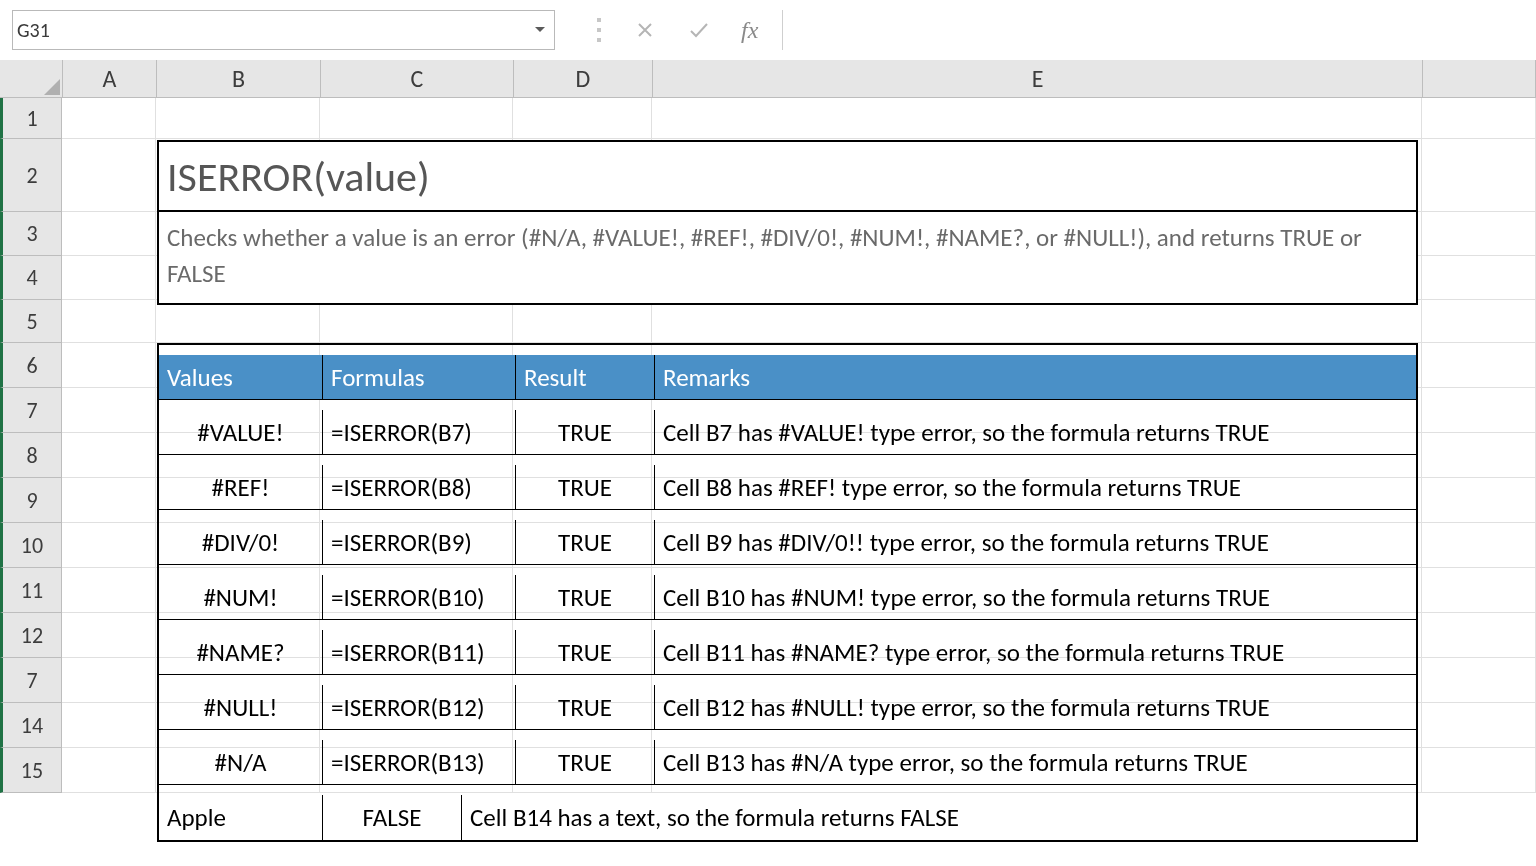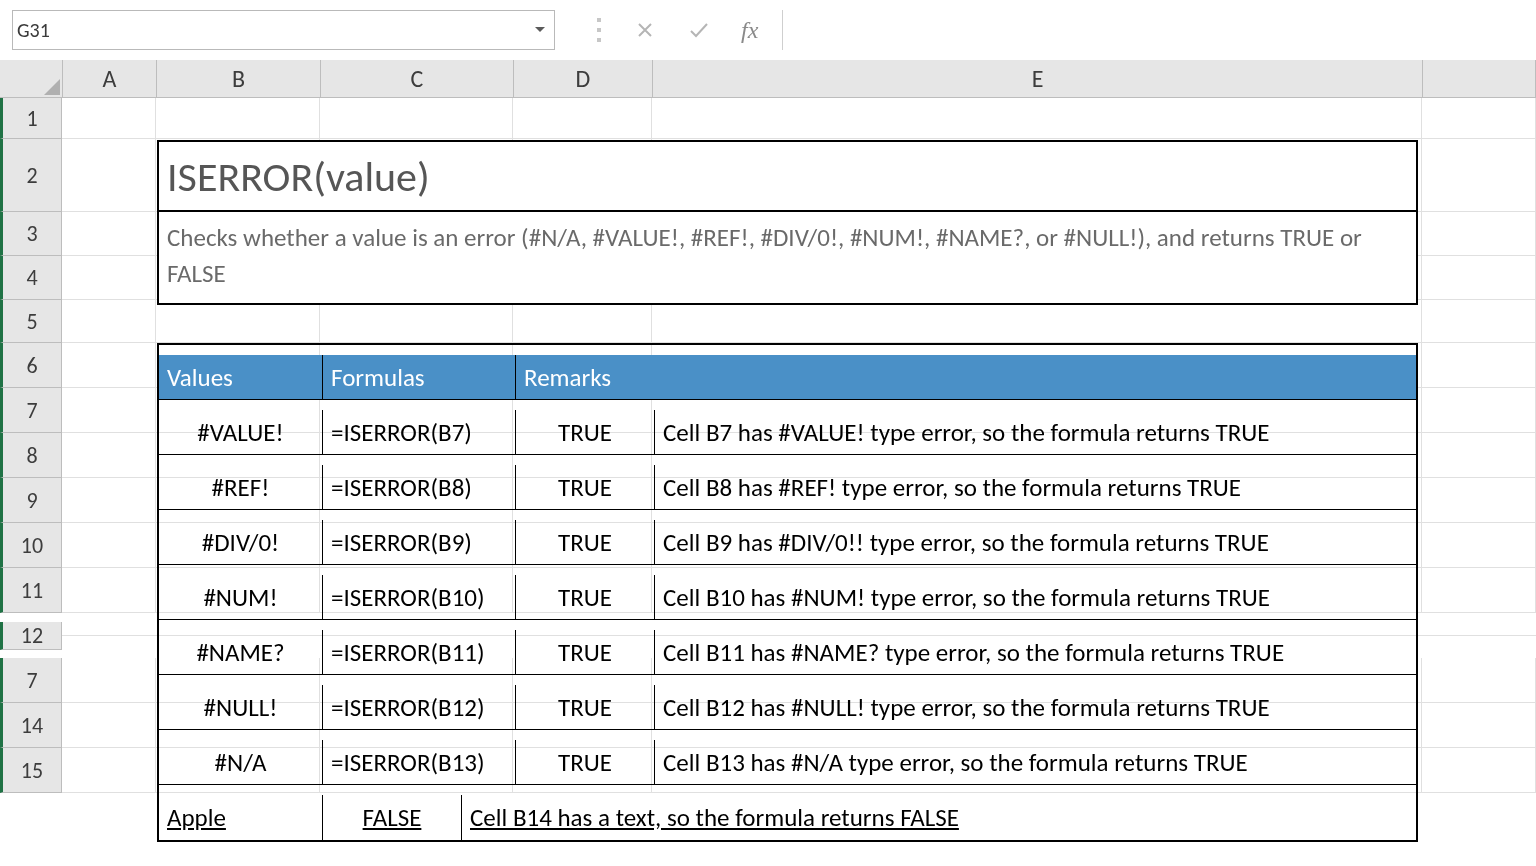--- a/index.html
+++ b/index.html
@@ -208,21 +208,20 @@
     height: 45px;
     display: flex;
     align-items: center;
     margin-top: 10px;
   }
   .data-table .th:last-child, .data-table .td:last-child {
     border-right: none;
   }
   .data-table .trow:last-child .td {
     border-bottom: none;
-    text-decoration: underline;
   }
   .data-table .th {
     background: #4a90c7;
     color: #ffffff;
     font-weight: 400;
   }
   .tcol-values { width: 164px; justify-content: center; }
   .tcol-values.hdr { justify-content: flex-start; }
   .tcol-formulas { width: 193px; }
   .tcol-result { width: 139px; justify-content: center; }
@@ -372,21 +371,21 @@
     </div>
     <div class="grid-row" style="height: 45px;">
       <div class="row-header">11</div>
       <div class="cell c-A"></div>
       <div class="cell c-B"></div>
       <div class="cell c-C"></div>
       <div class="cell c-D"></div>
       <div class="cell c-E"></div>
       <div class="cell c-rest"></div>
     </div>
-    <div class="grid-row" style="height: 45px; align-items: center;">
+    <div class="grid-row" style="height: 45px;">
       <div class="row-header">12</div>
       <div class="cell c-A"></div>
       <div class="cell c-B"></div>
       <div class="cell c-C"></div>
       <div class="cell c-D"></div>
       <div class="cell c-E"></div>
       <div class="cell c-rest"></div>
     </div>
     <div class="grid-row" style="height: 45px;">
       <div class="row-header">7</div>
@@ -417,20 +416,21 @@
     </div>
     <div class="content-overlay">
     <div class="title-box">ISERROR(value)</div>
     <div class="desc-box">Checks whether a value is an error (#N/A, #VALUE!, #REF!, #DIV/0!, #NUM!, #NAME?, or #NULL!), and returns TRUE or FALSE</div>
   </div>
 
   <div class="data-table">
     <div class="trow">
       <div class="th tcol-values hdr">Values</div>
       <div class="th tcol-formulas">Formulas</div>
+      <div class="th tcol-result hdr">Result</div>
       <div class="th tcol-remarks">Remarks</div>
     </div>
 
   <div class="trow">
         <div class="td tcol-values">#VALUE!</div>
         <div class="td tcol-formulas">=ISERROR(B7)</div>
         <div class="td tcol-result">TRUE</div>
         <div class="td tcol-remarks">Cell B7 has #VALUE! type error, so the formula returns TRUE</div>
       </div>
       <div class="trow">

